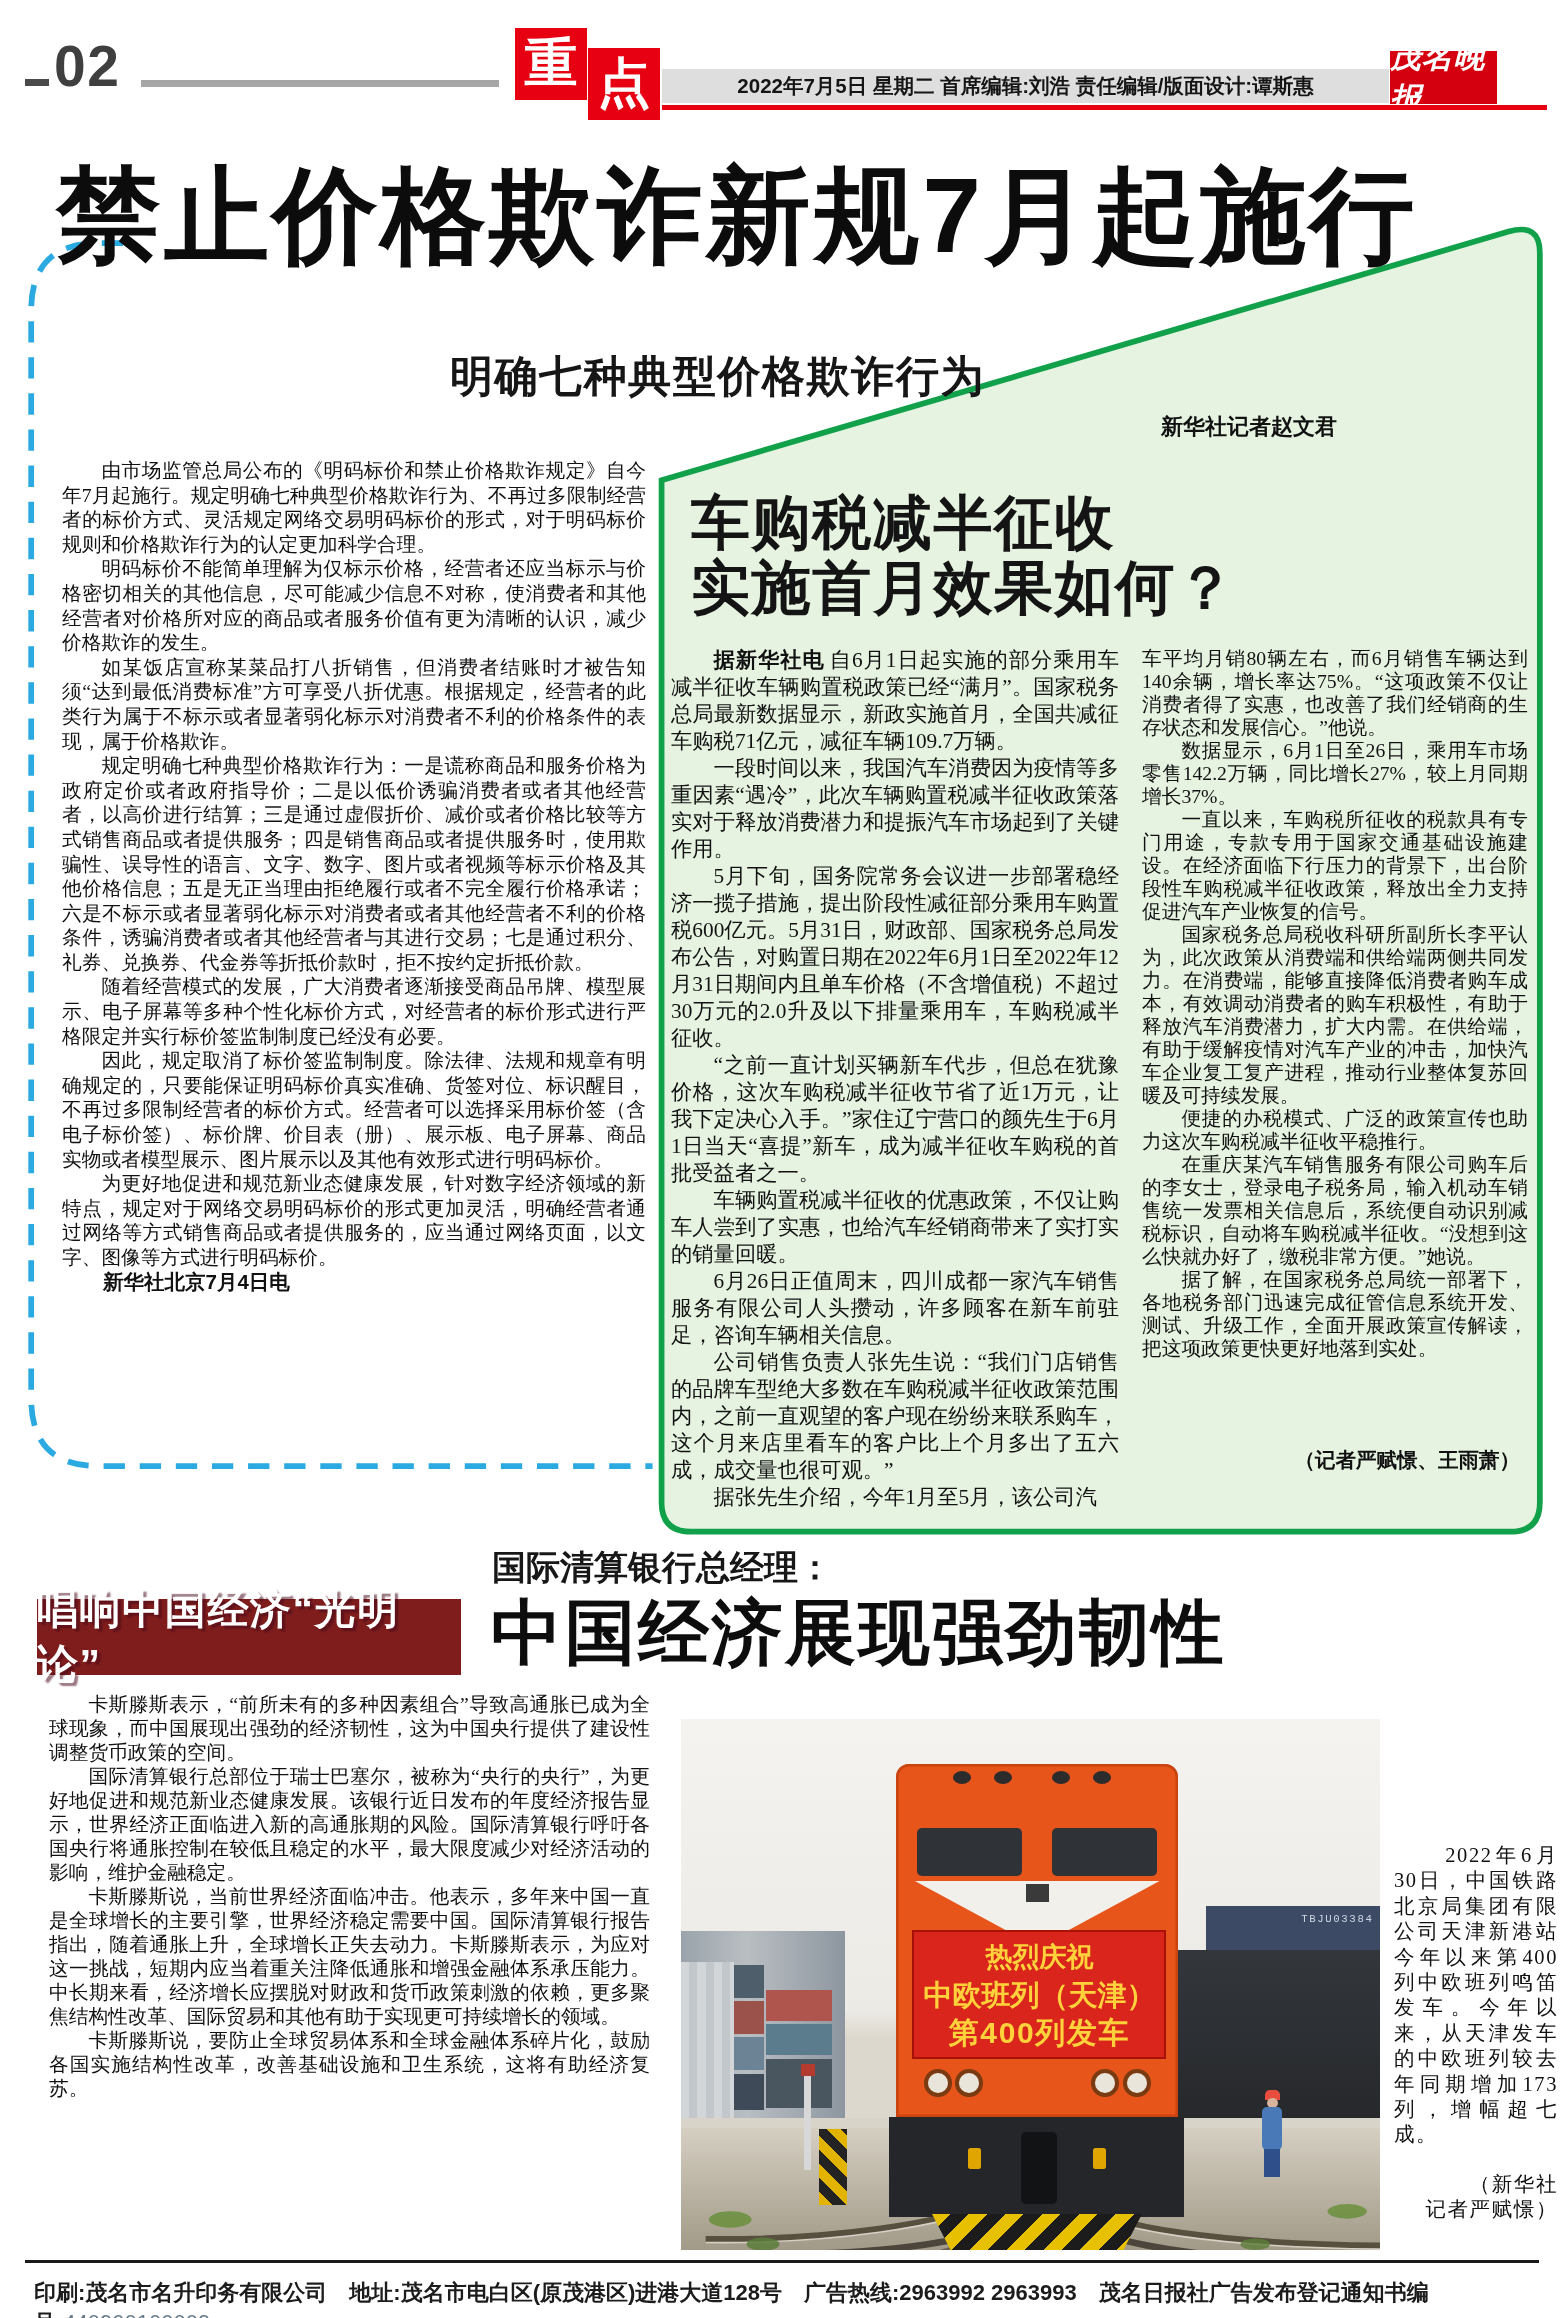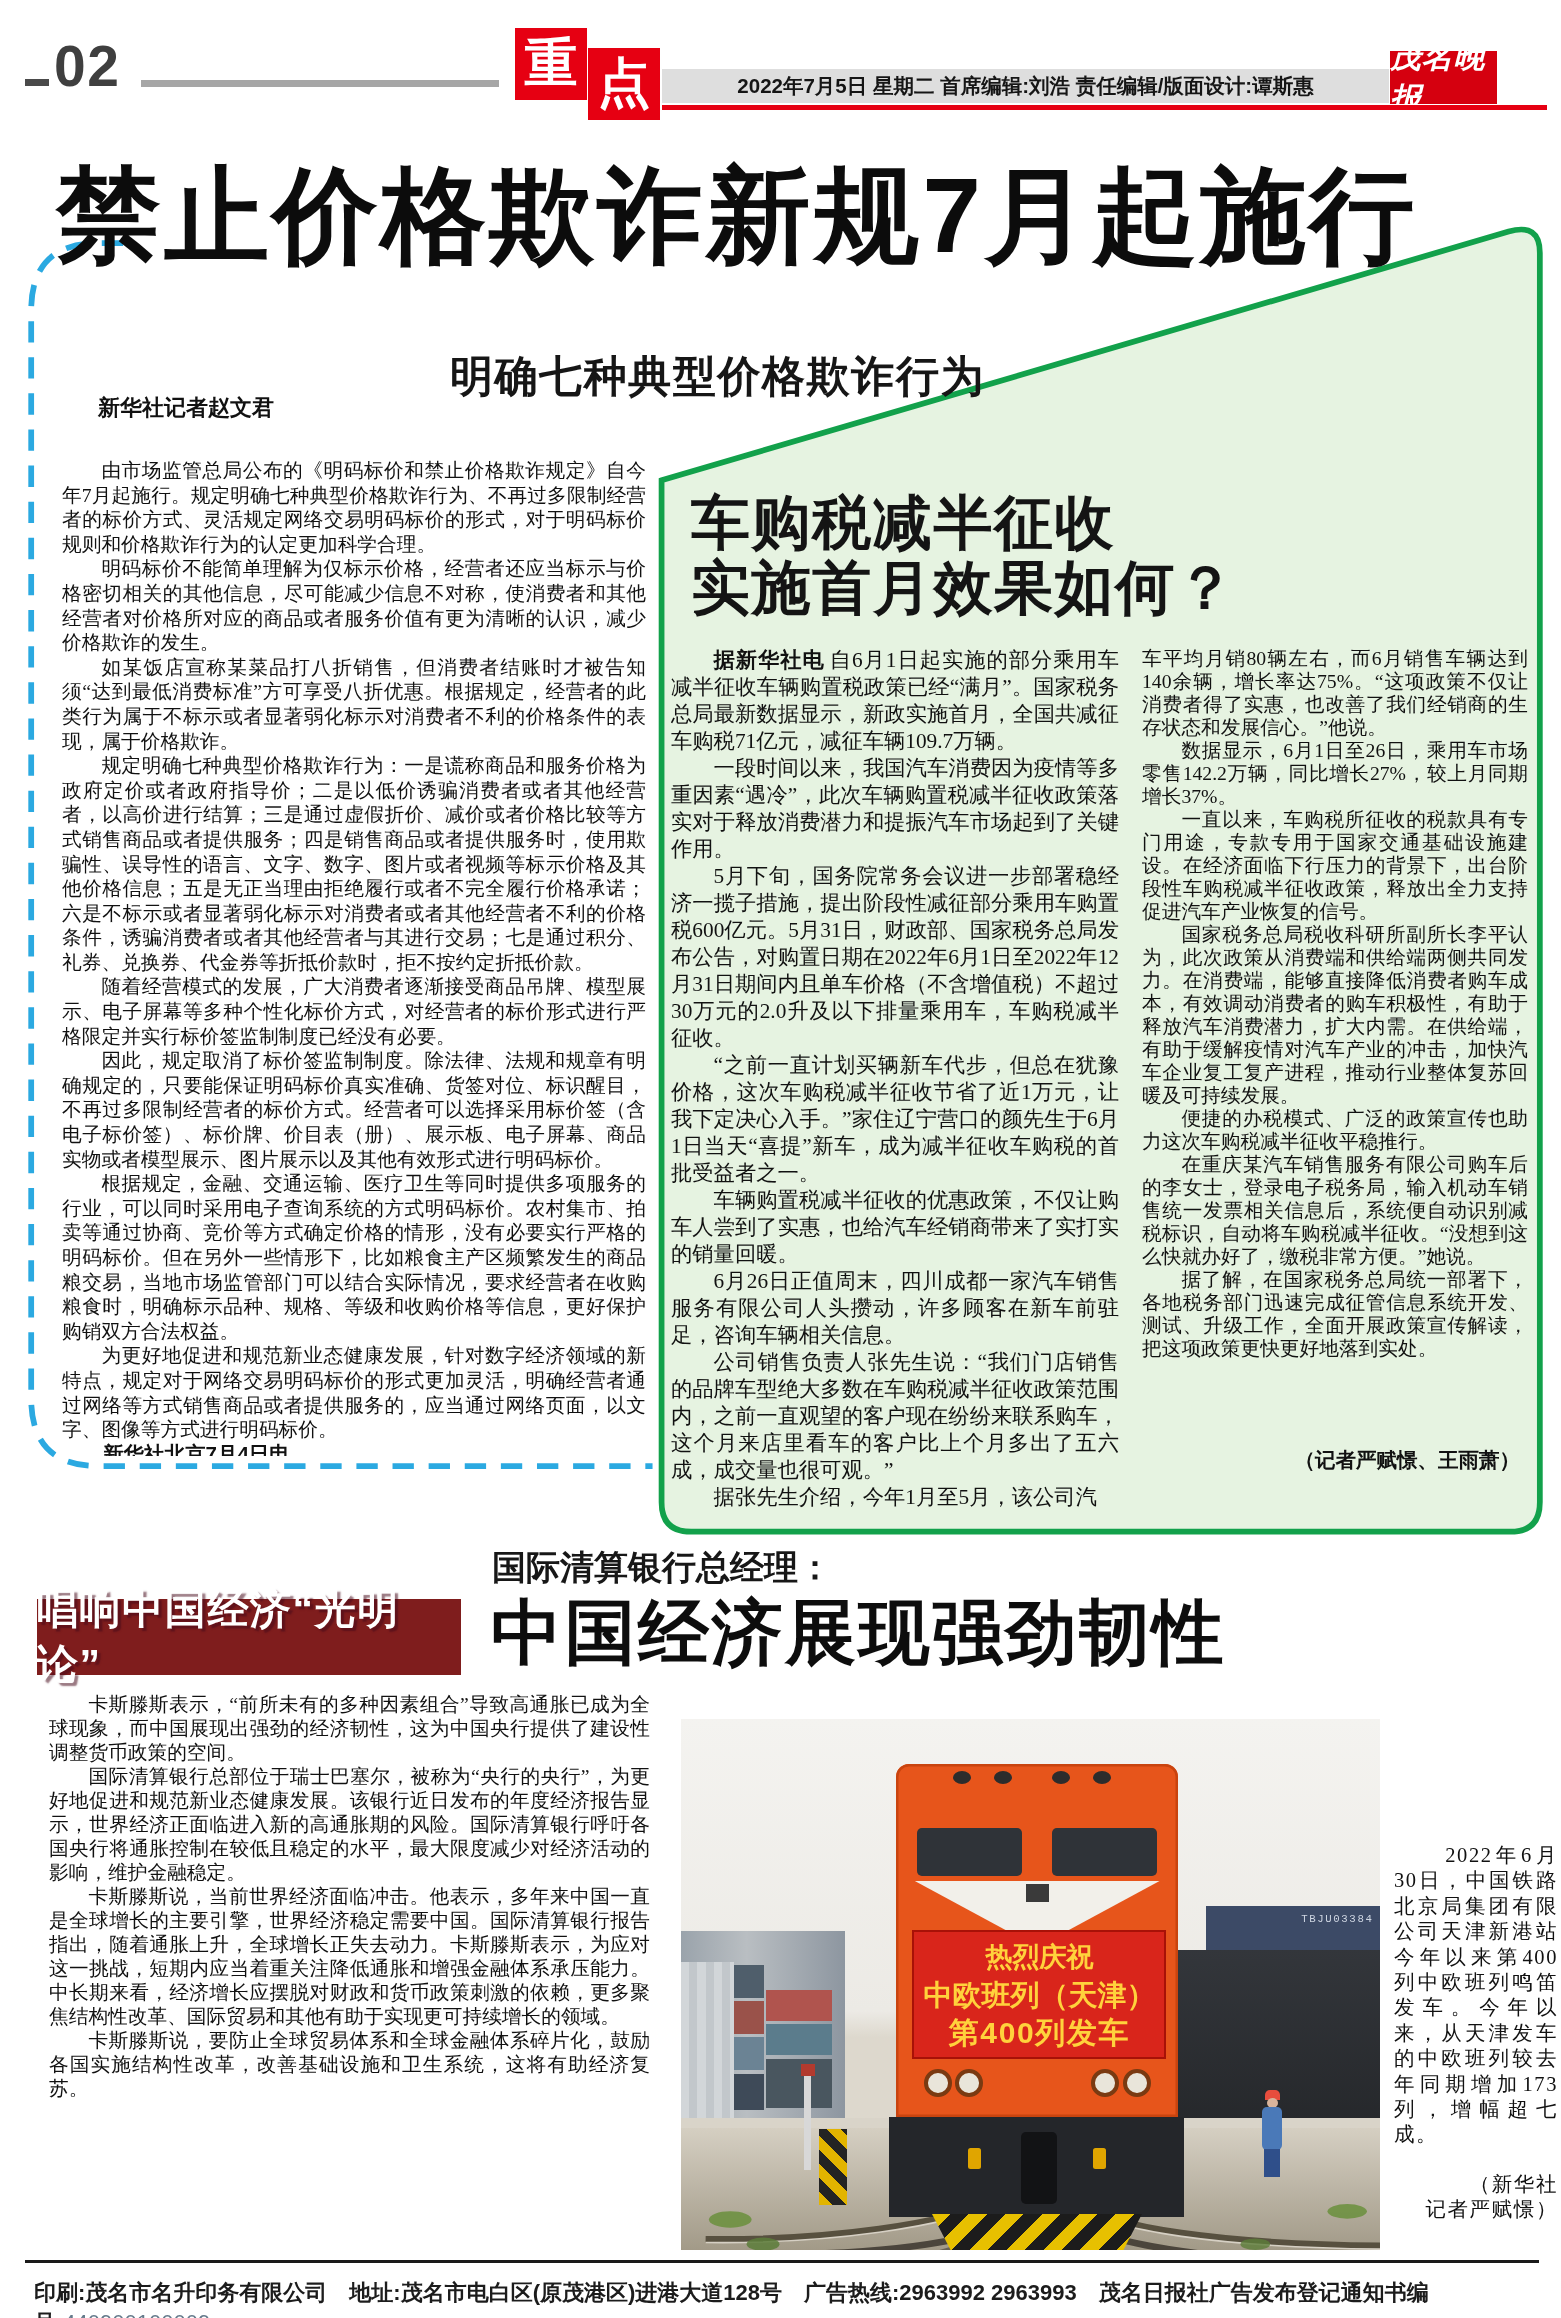--- a/index.html
+++ b/index.html
@@ -19,21 +19,21 @@
   .date-bar{left:662px;top:69px;width:727px;height:34px;background:#dedede;display:flex;align-items:center;justify-content:center;}
   .date-text{font-size:20.5px;font-weight:bold;color:#151515;}
   .masthead{left:1390px;top:51px;width:107px;height:53px;background:#d5000f;color:#fff;display:flex;align-items:center;justify-content:center;
             font-size:31px;font-weight:bold;font-style:italic;letter-spacing:0.8px;}
   .red-rule{left:662px;top:105px;width:885px;height:4.9px;background:#e60012;}
 
   
   .h1{left:56px;top:163px;width:1477px;font-size:105px;font-weight:900;letter-spacing:3.3px;line-height:1.0;color:#0c0c0c;white-space:nowrap;}
   .h2wrap{left:98px;top:348px;width:1239px;text-align:center;}
   .h2{font-size:43px;font-weight:700;color:#161616;letter-spacing:1.6px;}
-  .bylinewrap{left:98px;top:393px;width:1239px;text-align:left;}
+  .bylinewrap{left:98px;top:412px;width:1239px;text-align:right;}
   .byline{font-size:22px;font-weight:bold;color:#111;}
   .main-col{left:62px;top:458px;width:584px;height:998px;overflow:hidden;font-size:19.7px;line-height:24.6px;text-align:justify;}
   .para{margin:0;text-indent:2em;}
   .plist p{margin:0;text-indent:2em;}
   .nofirst p:first-child{text-indent:0;}
   .signoff{margin:0;text-indent:2em;font-family:"Liberation Sans","DejaVu Sans",sans-serif;font-weight:bold;font-size:20.5px;}
   .leadb{font-family:"Liberation Sans","DejaVu Sans",sans-serif;font-weight:bold;margin-right:4.9px;}
 
   
   .gb-title{left:691px;top:491px;width:821px;font-size:59px;font-weight:900;line-height:1.1;color:#141414;letter-spacing:1.6px;}
@@ -122,21 +122,20 @@
     <span class="byline sans">新华社记者赵文君</span>
   </div>
   <div class="abs main-col">
     <div class="plist">
         <p>由市场监管总局公布的《明码标价和禁止价格欺诈规定》自今年7月起施行。规定明确七种典型价格欺诈行为、不再过多限制经营者的标价方式、灵活规定网络交易明码标价的形式，对于明码标价规则和价格欺诈行为的认定更加科学合理。</p>
         <p>明码标价不能简单理解为仅标示价格，经营者还应当标示与价格密切相关的其他信息，尽可能减少信息不对称，使消费者和其他经营者对价格所对应的商品或者服务价值有更为清晰的认识，减少价格欺诈的发生。</p>
         <p>如某饭店宣称某菜品打八折销售，但消费者结账时才被告知须“达到最低消费标准”方可享受八折优惠。根据规定，经营者的此类行为属于不标示或者显著弱化标示对消费者不利的价格条件的表现，属于价格欺诈。</p>
         <p>规定明确七种典型价格欺诈行为：一是谎称商品和服务价格为政府定价或者政府指导价；二是以低价诱骗消费者或者其他经营者，以高价进行结算；三是通过虚假折价、减价或者价格比较等方式销售商品或者提供服务；四是销售商品或者提供服务时，使用欺骗性、误导性的语言、文字、数字、图片或者视频等标示价格及其他价格信息；五是无正当理由拒绝履行或者不完全履行价格承诺；六是不标示或者显著弱化标示对消费者或者其他经营者不利的价格条件，诱骗消费者或者其他经营者与其进行交易；七是通过积分、礼券、兑换券、代金券等折抵价款时，拒不按约定折抵价款。</p>
         <p>随着经营模式的发展，广大消费者逐渐接受商品吊牌、模型展示、电子屏幕等多种个性化标价方式，对经营者的标价形式进行严格限定并实行标价签监制制度已经没有必要。</p>
         <p>因此，规定取消了标价签监制制度。除法律、法规和规章有明确规定的，只要能保证明码标价真实准确、货签对位、标识醒目，不再过多限制经营者的标价方式。经营者可以选择采用标价签（含电子标价签）、标价牌、价目表（册）、展示板、电子屏幕、商品实物或者模型展示、图片展示以及其他有效形式进行明码标价。</p>
-        <p>根据规定，金融、交通运输、医疗卫生等同时提供多项服务的行业，可以同时采用电子查询系统的方式明码标价。农村集市、拍卖等通过协商、竞价等方式确定价格的情形，没有必要实行严格的明码标价。但在另外一些情形下，比如粮食主产区频繁发生的商品粮交易，当地市场监管部门可以结合实际情况，要求经营者在收购粮食时，明确标示品种、规格、等级和收购价格等信息，更好保护购销双方合法权益。</p>
         <p>为更好地促进和规范新业态健康发展，针对数字经济领域的新特点，规定对于网络交易明码标价的形式更加灵活，明确经营者通过网络等方式销售商品或者提供服务的，应当通过网络页面，以文字、图像等方式进行明码标价。</p>
       </div>
     <p class="signoff">新华社北京7月4日电</p>
   </div>
 
   <div class="abs gb-title sans">
     <div>车购税减半征收</div>
     <div>实施首月效果如何？</div>
   </div>
   <div class="abs gb-left">

